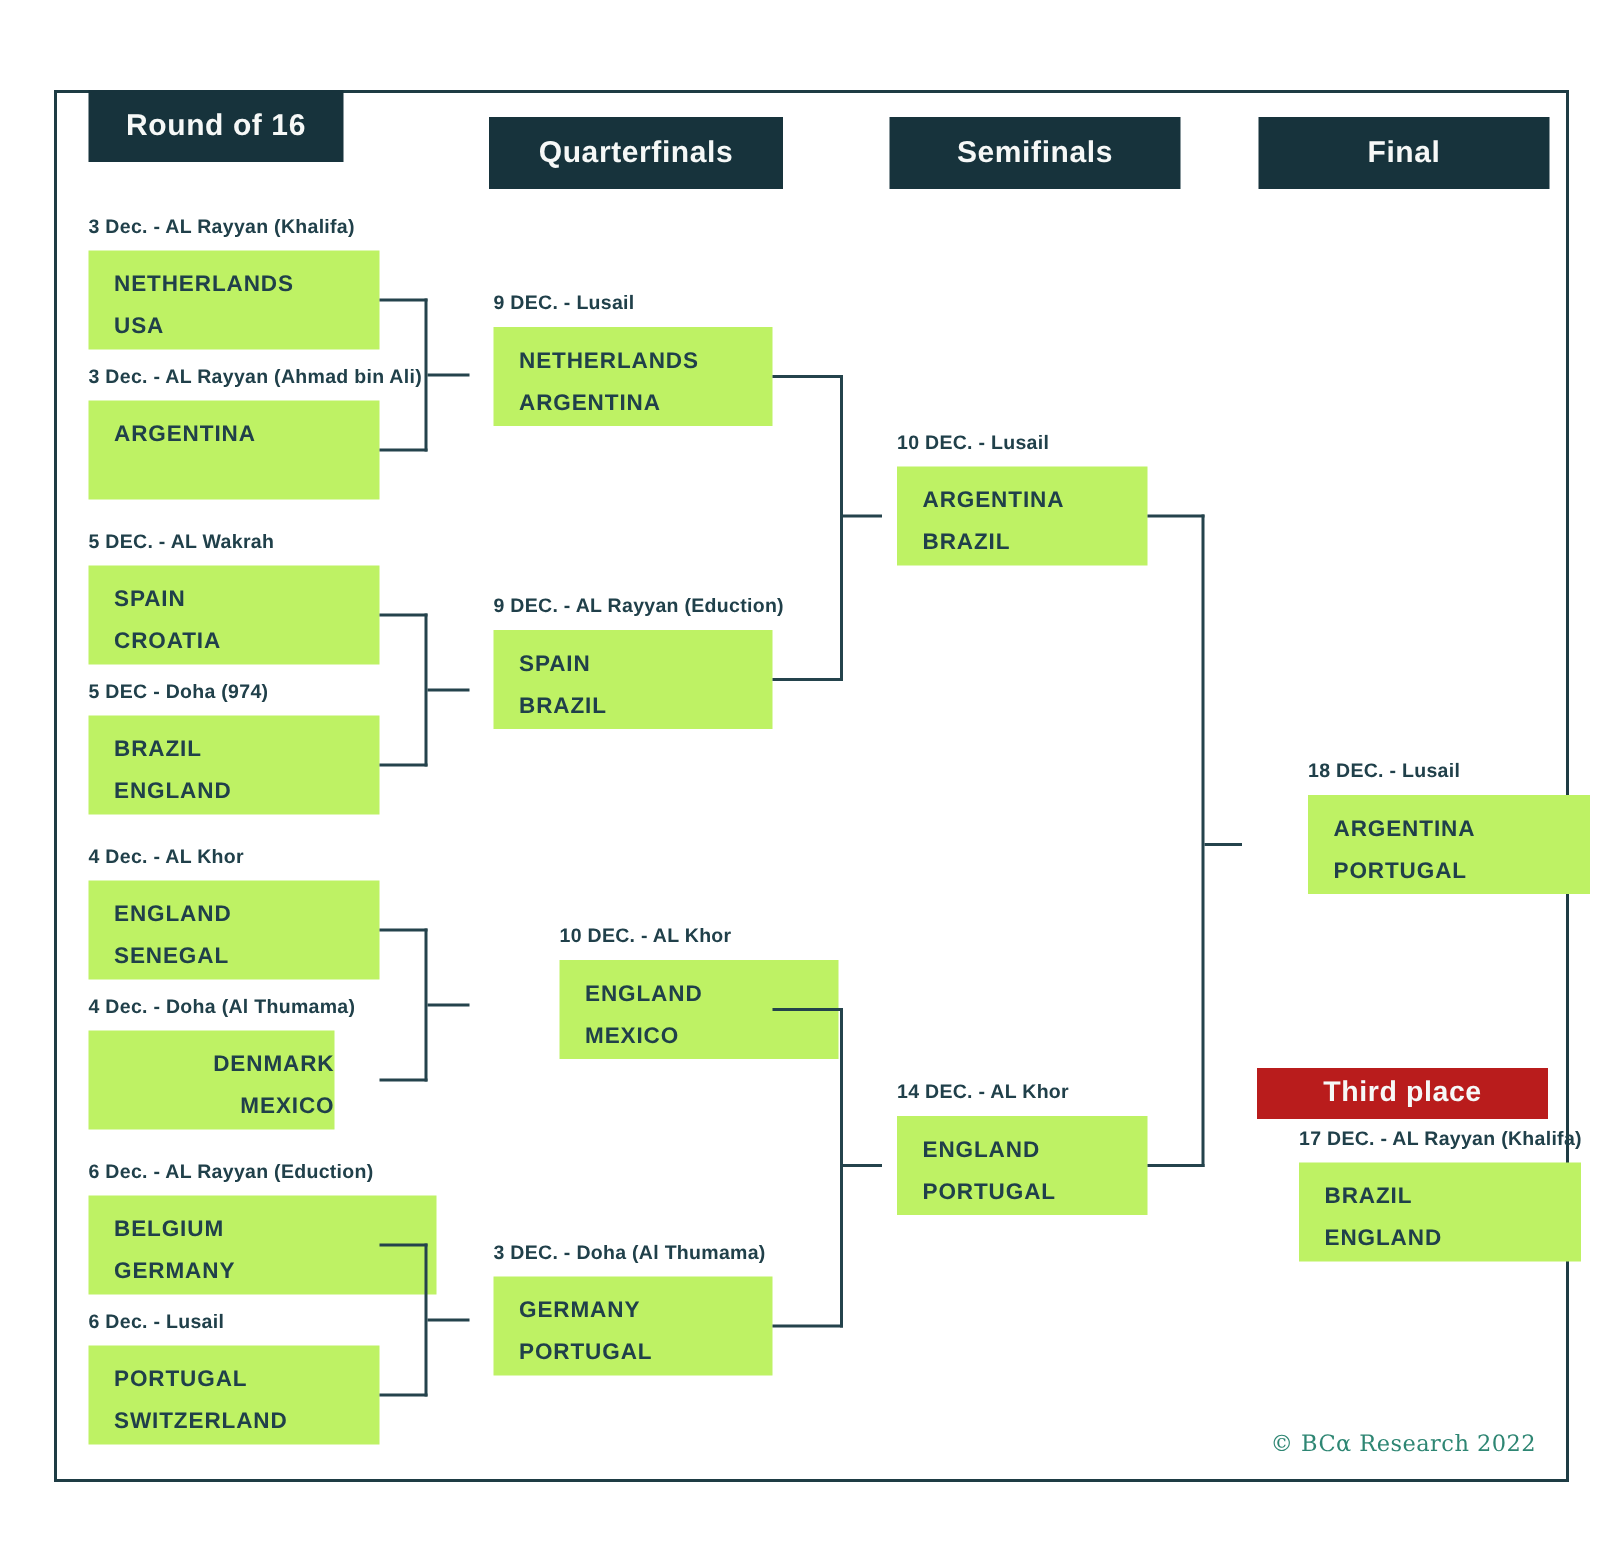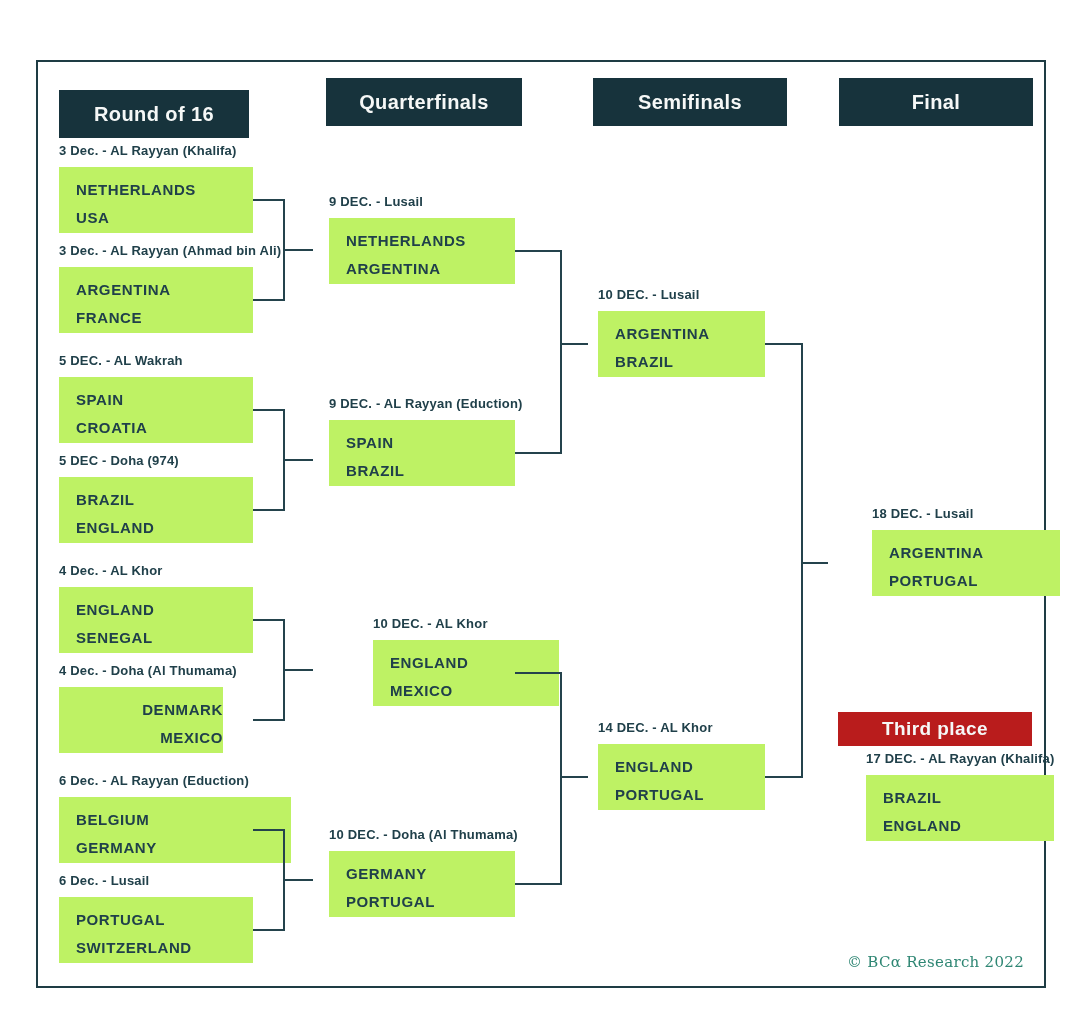--- a/index.html
+++ b/index.html
@@ -76,40 +76,39 @@
     font-size: 15px;
     color: #2e8673;
     letter-spacing: 0.3px;
   }
 </style>
 </head>
 <body>
 
 <div id="frame"></div>
 
-<div class="col-header" style="left:59px;  top:90px; width:190px;">Round of 16</div>
+<div class="col-header" style="left:59px;  top:60px; width:170px;">Round of 16</div>
 <div class="col-header" style="left:326px; top:78px; width:196px;">Quarterfinals</div>
 <div class="col-header" style="left:593px; top:78px; width:194px;">Semifinals</div>
 <div class="col-header" style="left:839px; top:78px; width:194px;">Final</div>
 
 <div class="third-header">Third place</div>
 
 <div id="bracket">
     <div class="match" style="left: 59px; top: 143px;">
     <div class="match-info">3 Dec. - AL Rayyan (Khalifa)</div>
     <div class="match-box" style="width: 194px;">
       <div class="team team1">NETHERLANDS</div>
       <div class="team team2">USA</div>
     </div>
   </div>
     <div class="match" style="left: 59px; top: 243px;">
     <div class="match-info">3 Dec. - AL Rayyan (Ahmad bin Ali)</div>
     <div class="match-box" style="width: 194px;">
       <div class="team team1">ARGENTINA</div>
-      <div class="team team2">FRANCE</div>
     </div>
   </div>
     <div class="match" style="left: 59px; top: 353px;">
     <div class="match-info">5 DEC. - AL Wakrah</div>
     <div class="match-box" style="width: 194px;">
       <div class="team team1">SPAIN</div>
       <div class="team team2">CROATIA</div>
     </div>
   </div>
     <div class="match" style="left: 59px; top: 453px;">
@@ -162,21 +161,21 @@
     </div>
   </div>
     <div class="match" style="left: 329px; top: 616px; margin-left: 44px;">
     <div class="match-info">10 DEC. - AL Khor</div>
     <div class="match-box" style="width: 186px;">
       <div class="team team1">ENGLAND</div>
       <div class="team team2">MEXICO</div>
     </div>
   </div>
     <div class="match" style="left: 329px; top: 827px;">
-    <div class="match-info">10 DEC. - Doha (Al Thumama)</div>
+    <div class="match-info">3 DEC. - Doha (Al Thumama)</div>
     <div class="match-box" style="width: 186px;">
       <div class="team team1">GERMANY</div>
       <div class="team team2">PORTUGAL</div>
     </div>
   </div>
     <div class="match" style="left: 598px; top: 287px;">
     <div class="match-info">10 DEC. - Lusail</div>
     <div class="match-box" style="width: 167px;">
       <div class="team team1">ARGENTINA</div>
       <div class="team team2">BRAZIL</div>

